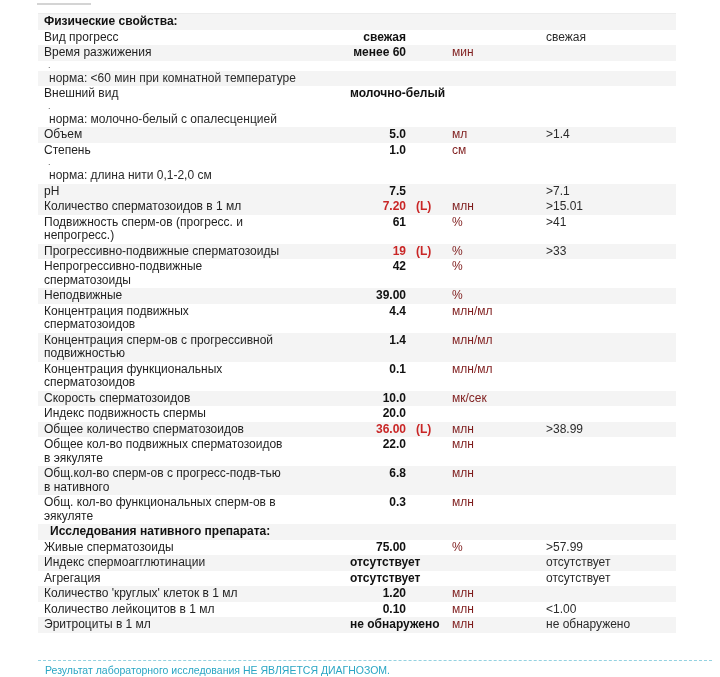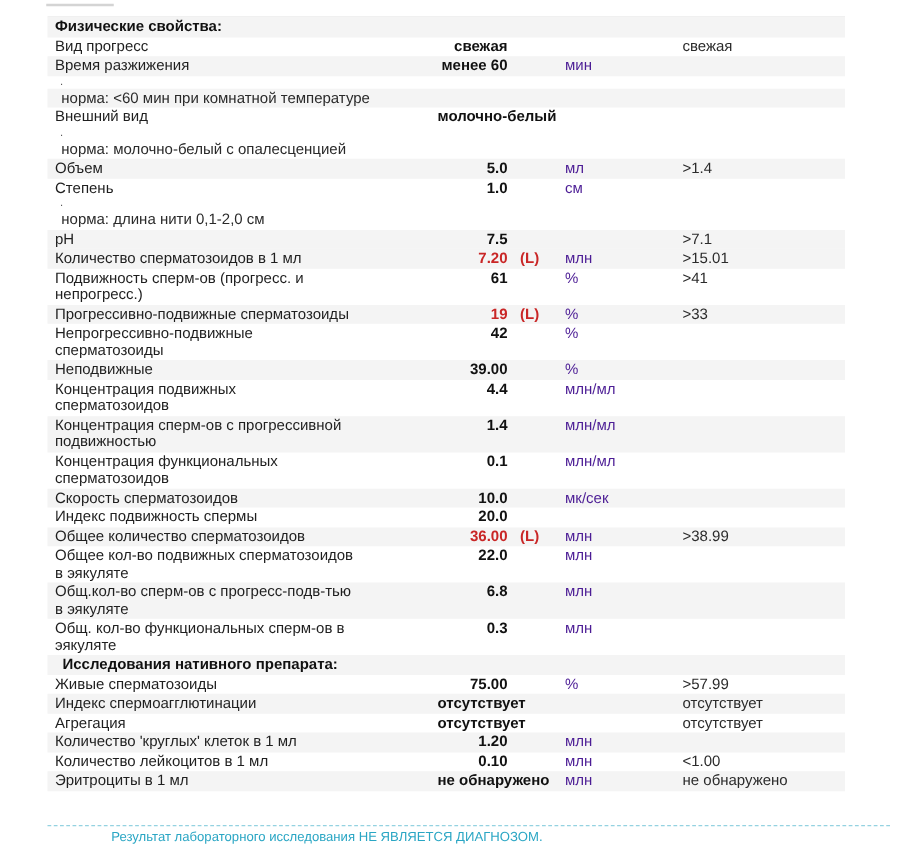--- a/index.html
+++ b/index.html
@@ -15,34 +15,34 @@
     grid-template-columns:306px 66px 36px 94px 1fr;
     align-items:start;
     box-sizing:border-box;
     padding:1px 0 1px 6px;
     font-size:12px;line-height:13.5px;
   }
   .row.bg1{background:#f4f4f4}
   .cell-label{white-space:pre-line;color:#1f1f1f}
   .cell-value{font-weight:700;text-align:right;padding-right:10px;white-space:nowrap;color:#111}
   .cell-flag{font-weight:700;white-space:nowrap}
-  .cell-unit{color:#4c1d95}
+  .cell-unit{color:#7f1d1d}
   .cell-ref{color:#2b2b2b;white-space:nowrap}
   .red{color:#c92626}
   .row.sec .cell-label{font-weight:700;grid-column:1 / span 5;color:#111}
   .row.sec.indent{padding-left:12px}
   .row.note .cell-label{grid-column:1 / span 5;padding-left:5px;color:#2a2a2a}
   .row.dotrow{height:10px;padding:0 0 0 10px;font-size:9px;line-height:9px;color:#555}
   .footer{
     position:absolute;left:38px;top:660px;width:674px;
     border-top:1px dashed rgba(42,166,196,0.5);
     padding-top:3px;
   }
   .footer-text{
-    font-size:10.5px;line-height:12px;color:#2aa6c4;padding-left:7px;margin-left:44px;
+    font-size:10.5px;line-height:12px;color:#2aa6c4;padding-left:7px;
   }
 </style>
 </head>
 <body>
 
 <div class="artifact-line"></div>
 
 <div class="report" id="report-table">
     <div class="row bg1 sec">
       <span class="cell-label">Физические свойства:</span>
@@ -186,21 +186,21 @@
     <div class="row">
       <span class="cell-label">Общее кол-во подвижных сперматозоидов
 в эякуляте</span>
       <span class="cell-value">22.0</span>
       <span class="cell-flag"></span>
       <span class="cell-unit">млн</span>
       <span class="cell-ref"></span>
     </div>
     <div class="row bg1">
       <span class="cell-label">Общ.кол-во сперм-ов с прогресс-подв-тью
-в эякуляте</span>
+в нативного</span>
       <span class="cell-value">6.8</span>
       <span class="cell-flag"></span>
       <span class="cell-unit">млн</span>
       <span class="cell-ref"></span>
     </div>
     <div class="row">
       <span class="cell-label">Общ. кол-во функциональных сперм-ов в
 эякуляте</span>
       <span class="cell-value">0.3</span>
       <span class="cell-flag"></span>

